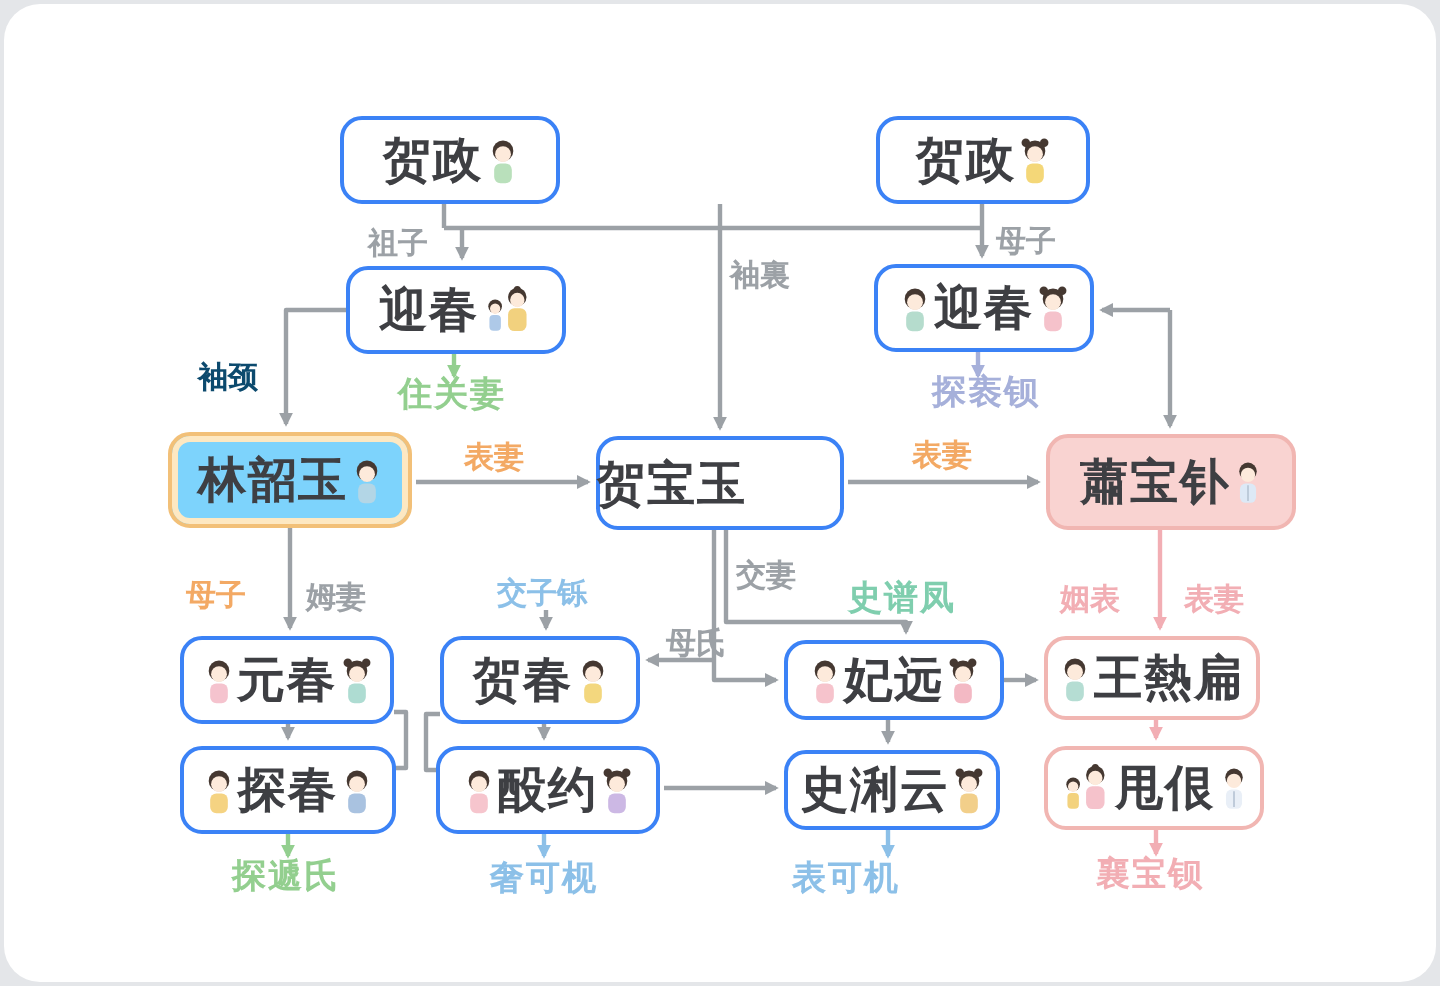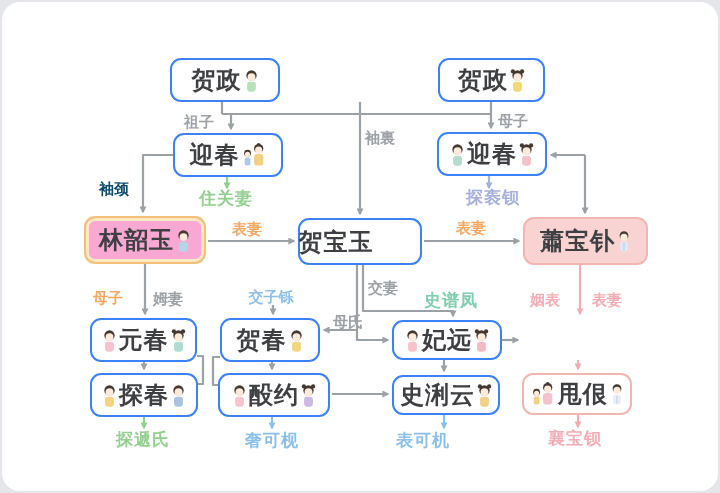--- a/index.html
+++ b/index.html
@@ -14,21 +14,21 @@
   }
   #diagram{position:absolute;left:0;top:0;width:720px;height:493px;}
   #edges{position:absolute;left:0;top:0;}
   .node{
     position:absolute;box-sizing:border-box;
     background:#fff;border:2px solid #3b82f6;border-radius:11px;
     display:flex;align-items:center;justify-content:center;gap:2px;
     font-weight:700;color:#3e3f43;font-size:24px;letter-spacing:1px;
     padding:0 3px;white-space:nowrap;
   }
-  .node.orange{background:#f9a8d4;border-color:#f2c078;box-shadow:inset 0 0 0 3px #fde8c2;}
+  .node.orange{background:#7dd3fc;border-color:#f2c078;box-shadow:inset 0 0 0 3px #fde8c2;}
   .node.pink{background:#f9d3d1;border-color:#f1b6b2;}
   .node.pink-outline{border-color:#f1b6b2;}
   .node .lbl{line-height:1;}
   .node svg{display:block;}
   .edge-label{
     position:absolute;transform:translate(-50%,-50%);
     font-weight:700;font-size:15px;white-space:nowrap;line-height:1;
   }
   .edge-label.big{font-size:17px;letter-spacing:1px;}
 </style>
@@ -187,20 +187,28 @@
       </svg>
       <span class="lbl">妃远</span>
       <svg viewBox="0 0 16 25" width="15" height="23">
         <circle cx="3" cy="2.6" r="2.3" fill="#453831"></circle>
         <circle cx="13" cy="2.6" r="2.3" fill="#453831"></circle>
         <circle cx="8" cy="7" r="5.6" fill="#453831"></circle>
         <circle cx="8" cy="8.8" r="4.3" fill="#fdeadb"></circle>
         <rect x="3.2" y="13.8" width="9.6" height="10.8" rx="3.4" fill="#f3b9c4"></rect>
       </svg>
     </div>
+    <div class="node pink-outline" style="left: 522px; top: 318px; width: 108px; height: 42px;">
+      <svg viewBox="0 0 16 25" width="15" height="23">
+        <circle cx="8" cy="7" r="5.6" fill="#453831"></circle>
+        <circle cx="8" cy="8.8" r="4.3" fill="#fdeadb"></circle>
+        <rect x="3.2" y="13.8" width="9.6" height="10.8" rx="3.4" fill="#b5ddd3"></rect>
+      </svg>
+      <span class="lbl">王熱扁</span>
+    </div>
     <div class="node" style="left: 90px; top: 373px; width: 108px; height: 44px;">
       <svg viewBox="0 0 16 25" width="15" height="23">
         <circle cx="8" cy="7" r="5.6" fill="#453831"></circle>
         <circle cx="8" cy="8.8" r="4.3" fill="#fdeadb"></circle>
         <rect x="3.2" y="13.8" width="9.6" height="10.8" rx="3.4" fill="#f5d382"></rect>
       </svg>
       <span class="lbl">探春</span>
       <svg viewBox="0 0 16 25" width="15" height="23">
         <circle cx="8" cy="7" r="5.6" fill="#453831"></circle>
         <circle cx="8" cy="8.8" r="4.3" fill="#fdeadb"></circle>

